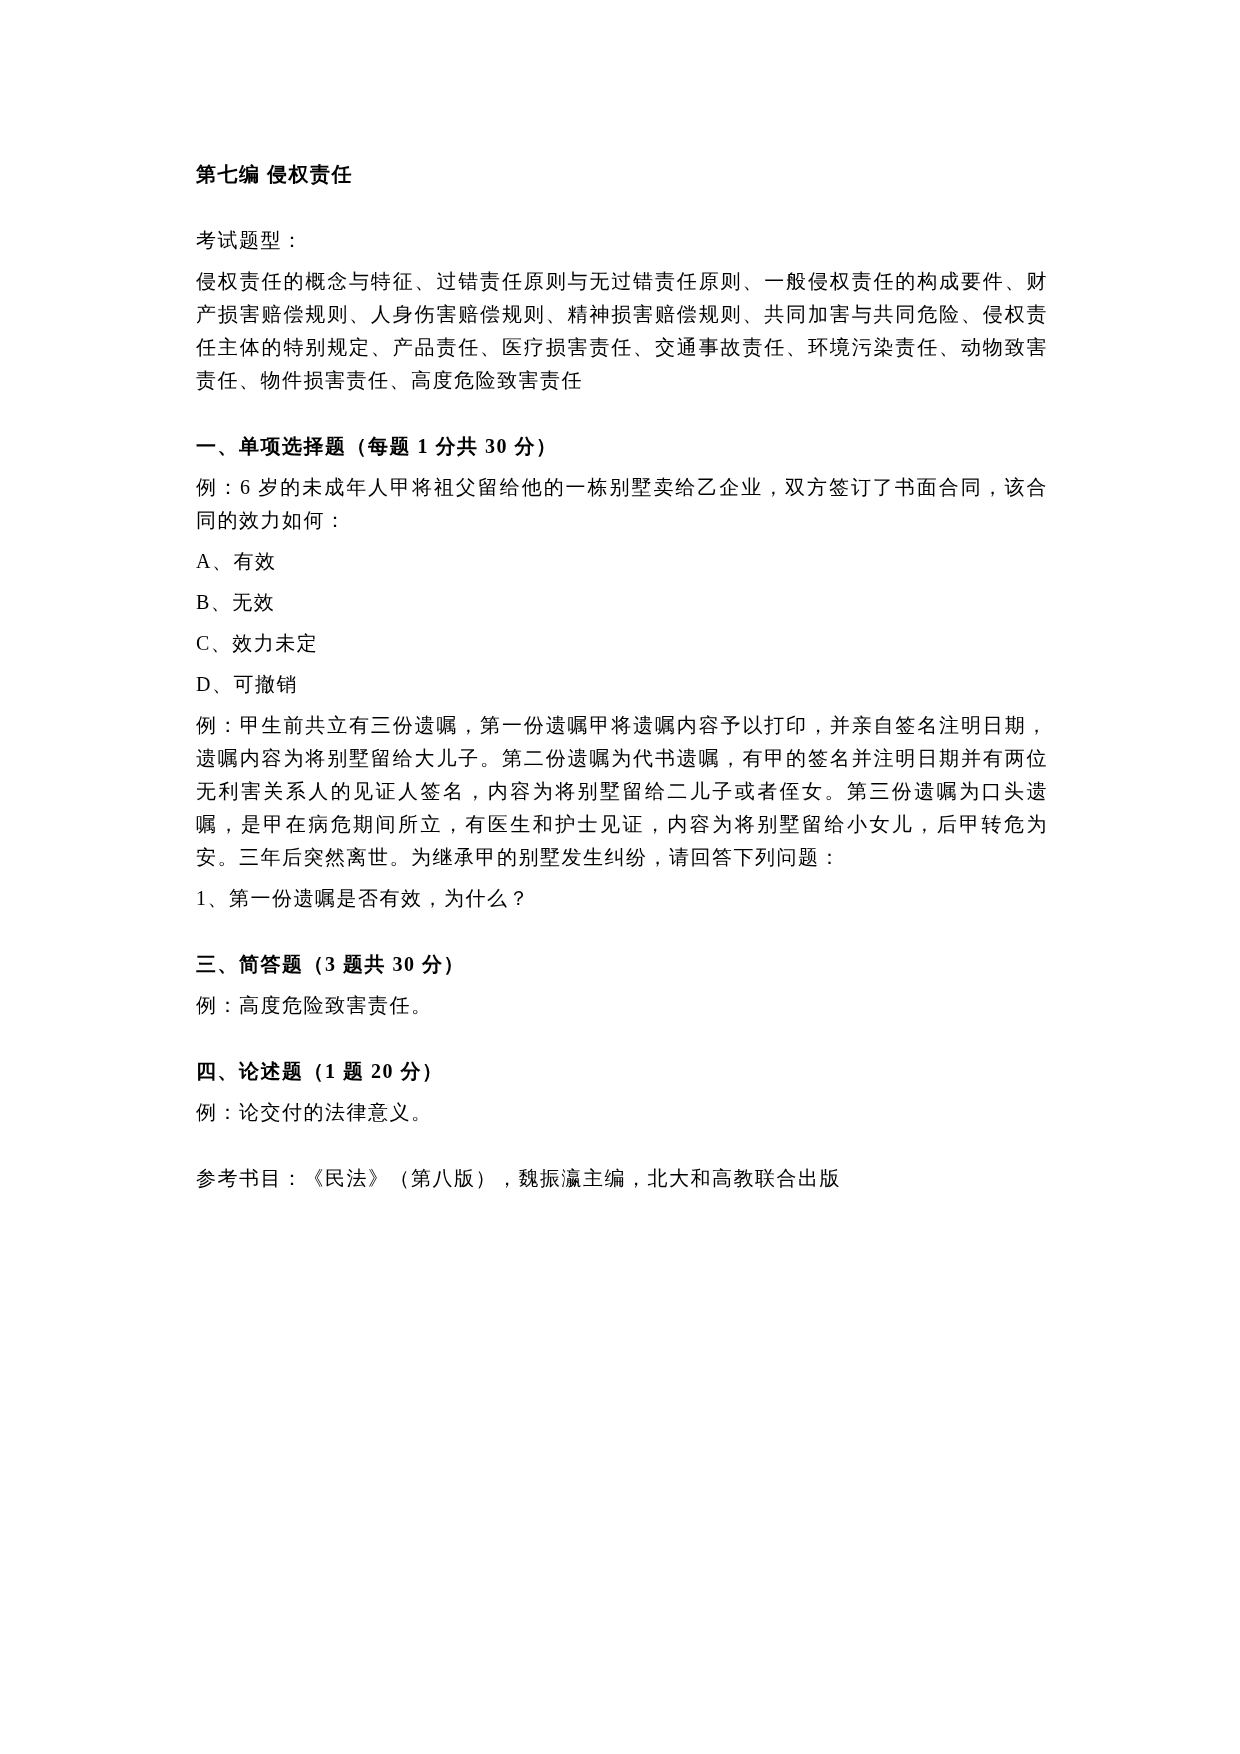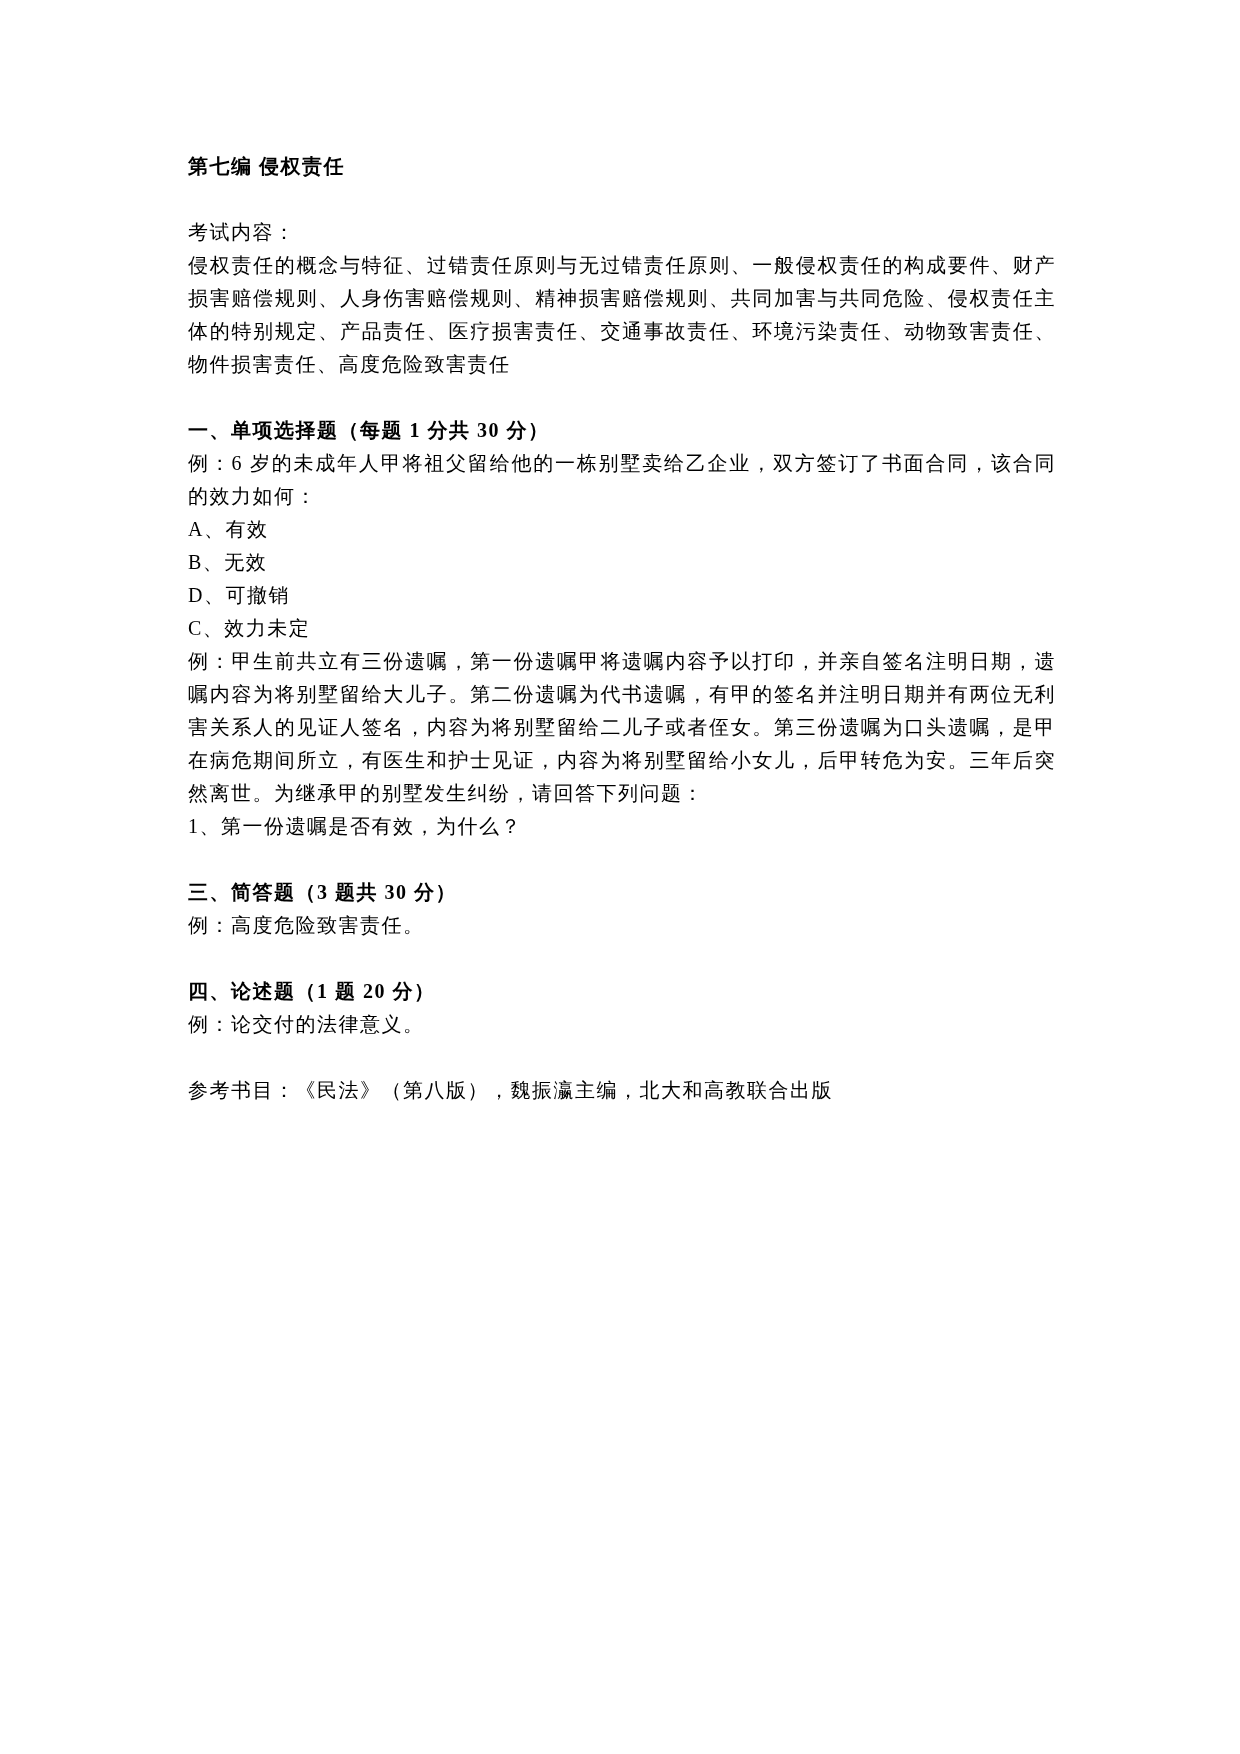--- a/index.html
+++ b/index.html
@@ -15,51 +15,51 @@
     color: #000000;
     font-family: "Liberation Serif", "DejaVu Serif", serif;
     overflow: hidden;
     box-sizing: border-box;
   }
   .content {
     box-sizing: border-box;
     padding: 150px 184px 0 188px;
   }
   .content p {
-    margin: 0;
+    margin: 8px;
     font-size: 20px;
     line-height: 33px;
     letter-spacing: 1.5px;
     white-space: normal;
   }
   .bold   { font-weight: bold; }
   .just   { text-align: justify; text-justify: inter-character; }
   .gap    { margin-top: 33px !important; }  
 </style>
 </head>
 <body>
 
 <div class="page">
   <div class="content">
 
     <p class="bold">第七编 侵权责任</p>
 
-    <p class="gap">考试内容：</p>
+    <p class="gap">考试题型：</p>
 
     <p class="just">侵权责任的概念与特征、过错责任原则与无过错责任原则、一般侵权责任的构成要件、财产损害赔偿规则、人身伤害赔偿规则、精神损害赔偿规则、共同加害与共同危险、侵权责任主体的特别规定、产品责任、医疗损害责任、交通事故责任、环境污染责任、动物致害责任、物件损害责任、高度危险致害责任</p>
 
 
     <p class="bold gap">一、单项选择题（每题 1 分共 30 分）</p>
 
     <p class="just">例：6 岁的未成年人甲将祖父留给他的一栋别墅卖给乙企业，双方签订了书面合同，该合同的效力如何：</p>
 
     <p>A、有效</p>
     <p>B、无效</p>
+    <p>C、效力未定</p>
     <p>D、可撤销</p>
-    <p>C、效力未定</p>
 
 
     <p class="just">例：甲生前共立有三份遗嘱，第一份遗嘱甲将遗嘱内容予以打印，并亲自签名注明日期，遗嘱内容为将别墅留给大儿子。第二份遗嘱为代书遗嘱，有甲的签名并注明日期并有两位无利害关系人的见证人签名，内容为将别墅留给二儿子或者侄女。第三份遗嘱为口头遗嘱，是甲在病危期间所立，有医生和护士见证，内容为将别墅留给小女儿，后甲转危为安。三年后突然离世。为继承甲的别墅发生纠纷，请回答下列问题：</p>
 
     <p>1、第一份遗嘱是否有效，为什么？</p>
 
     <p class="bold gap">三、简答题（3 题共 30 分）</p>
 
     <p>例：高度危险致害责任。</p>
 

